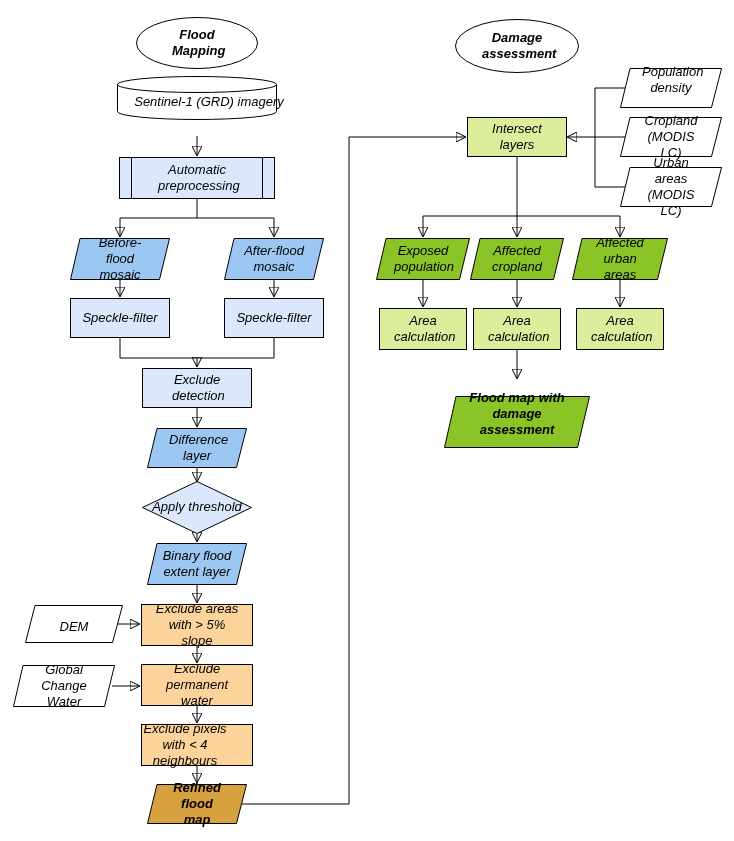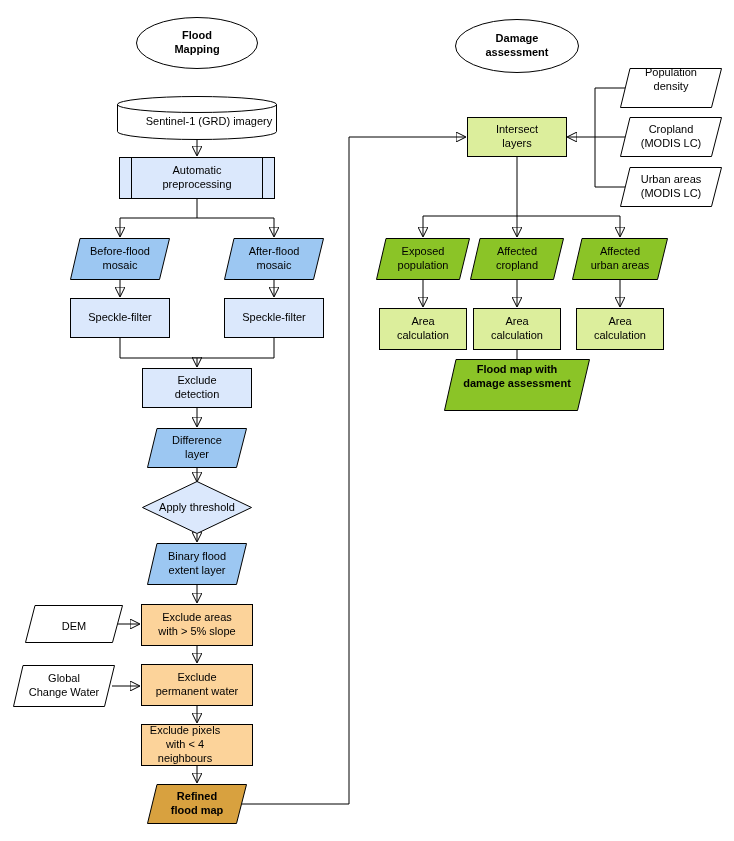--- a/index.html
+++ b/index.html
@@ -12,21 +12,21 @@
   .shape polygon,.shape rect,.shape ellipse,.shape path,.shape line{stroke:#000;stroke-width:1;}
   .f-white{fill:#ffffff;}
   .f-lblue{fill:#dbe8fc;}
   .f-mblue{fill:#9cc7f2;}
   .f-orange{fill:#fcd39a;}
   .f-dorange{fill:#d8a13f;}
   .f-lgreen{fill:#dcee9c;}
   .f-green{fill:#8bc427;}
   .label{position:absolute;left:0;top:0;right:0;bottom:0;display:flex;
          align-items:center;justify-content:center;text-align:center;
-         font-size:11px;line-height:1.25;color:#000;}
+         font-size:13px;line-height:1.25;color:#000;font-style:italic;}
   .label span{display:block;}
   .bold{font-weight:bold;}
 </style>
 </head>
 <body>
 
 <div id="canvas">
 
   <svg id="connectors">
     <defs>
@@ -66,21 +66,21 @@
 
   <div class="node" style="left:136px;top:17px;width:122px;height:52px">
     <svg class="shape" width="122" height="52">
         <ellipse class="f-white" cx="61" cy="26" rx="60.5" ry="25.5"></ellipse>
       </svg>
     <div class="label bold">
         <span style="max-width:50px">Flood Mapping</span>
       </div>
   </div>
 
-  <div class="node" style="left:117px;top:96px;width:184px;height:44px">
+  <div class="node" style="left:117px;top:76px;width:184px;height:44px">
     <svg class="shape" width="160" height="44">
       <path class="f-white" d="M0.5,8.5 A79.5,8 0 0 1 159.5,8.5 L159.5,35.5 A79.5,8 0 0 1 0.5,35.5 Z"></path>
       <path fill="none" d="M0.5,8.5 A79.5,8 0 0 0 159.5,8.5"></path>
     </svg>
     <div class="label" style="padding-top:8px">
         <span style="max-width:150px">Sentinel-1 (GRD) imagery</span>
       </div>
   </div>
 
   <div class="node" style="left:119px;top:157px;width:156px;height:42px">
@@ -312,21 +312,21 @@
 
   <div class="node" style="left:576px;top:308px;width:88px;height:42px">
     <svg class="shape" width="88" height="42">
         <rect class="f-lgreen" x="0.5" y="0.5" width="87" height="41"></rect>
       </svg>
     <div class="label">
         <span style="max-width:58px">Area calculation</span>
       </div>
   </div>
 
-  <div class="node" style="left:444px;top:359px;width:146px;height:36px">
+  <div class="node" style="left:444px;top:396px;width:146px;height:36px">
     <svg class="shape" width="146" height="52">
         <polygon class="f-green" points="12,0.5 145.5,0.5 133.5,51.5 0.5,51.5"></polygon>
       </svg>
     <div class="label bold">
         <span style="max-width:112px">Flood map with damage assessment</span>
       </div>
   </div>
 
 </div>
 

